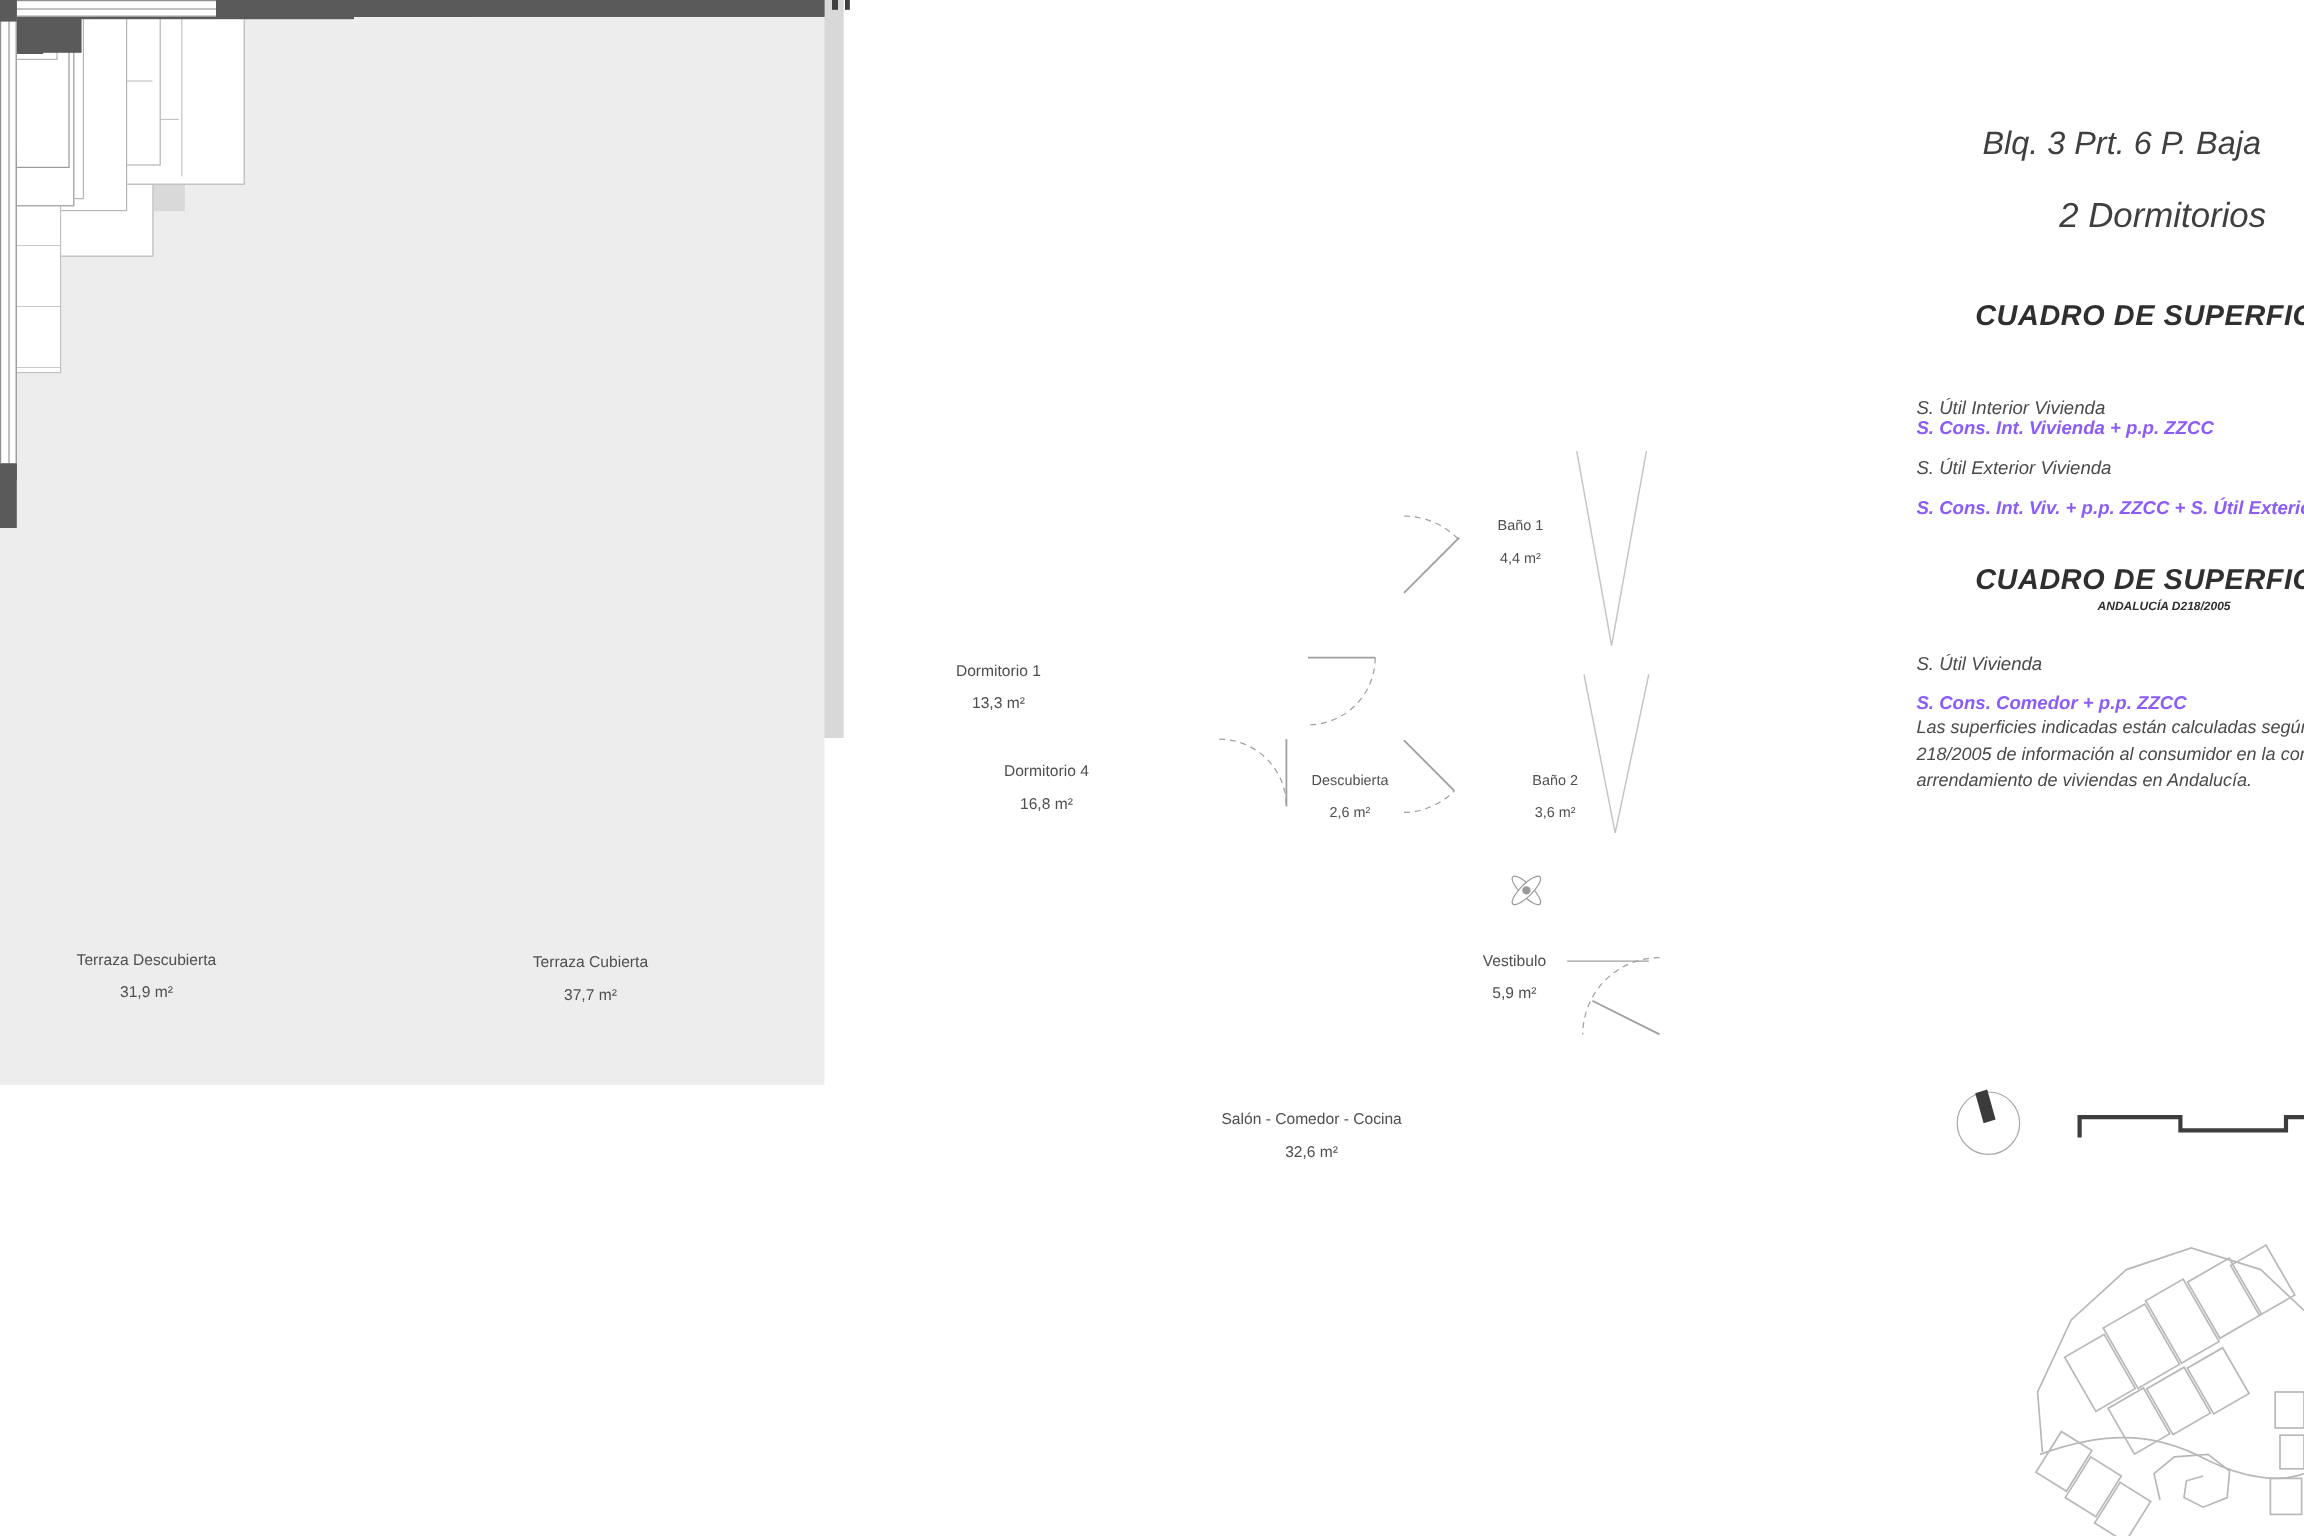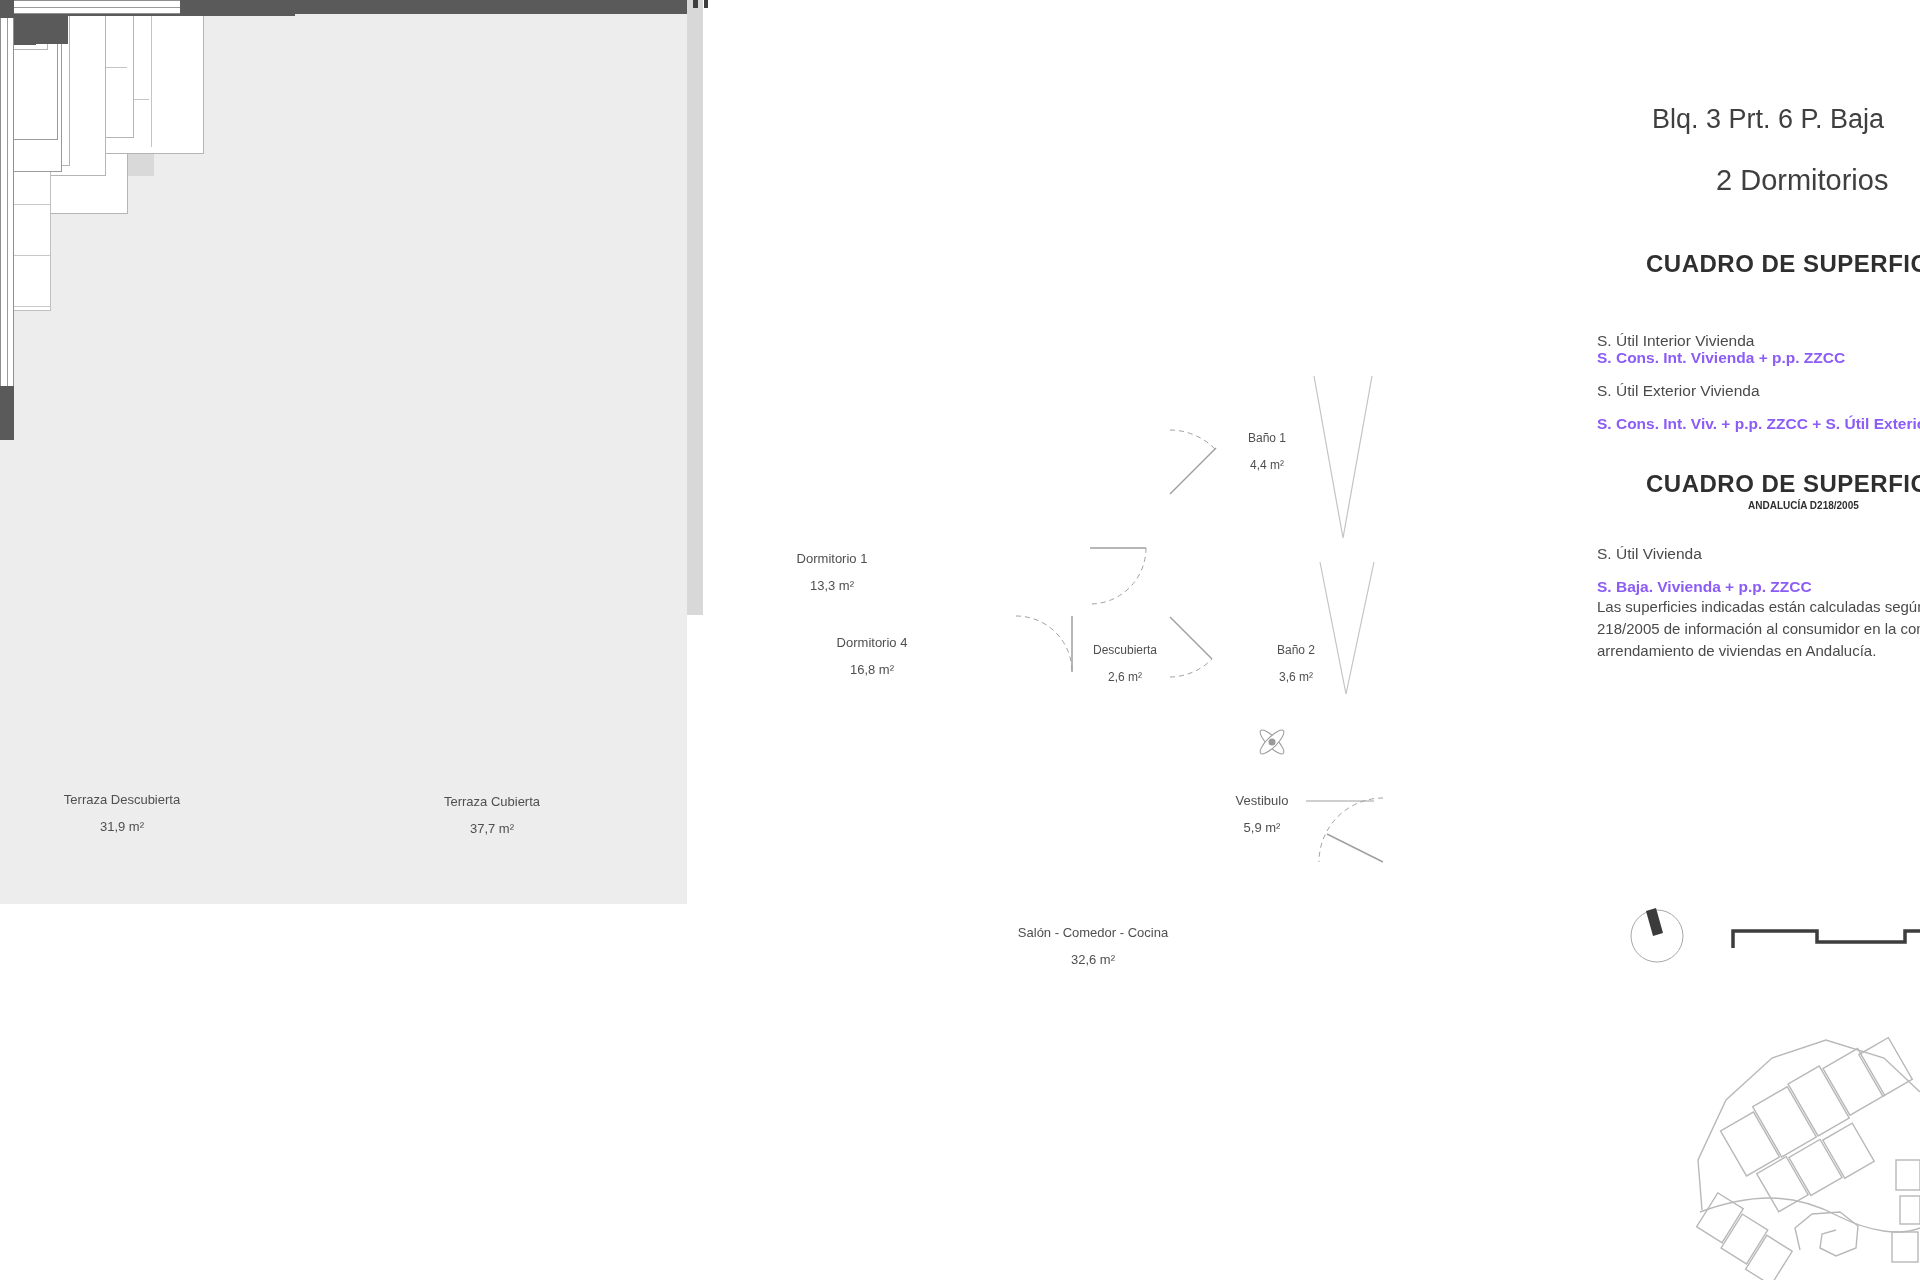--- a/index.html
+++ b/index.html
@@ -10,21 +10,21 @@
   .furn{position:absolute;background:#fff;border:1px solid #b5b5b5;box-sizing:border-box;}
   .thin{position:absolute;background:#9a9a9a;}
   .rlabel{position:absolute;transform:translate(-50%,-50%);text-align:center;
           font-size:13px;color:#4f4f4f;line-height:27px;white-space:nowrap;}
   .win-h{position:absolute;background:#fff;box-sizing:border-box;
          border-top:1px solid #8f8f8f;border-bottom:1px solid #8f8f8f;}
   .win-v{position:absolute;background:#fff;box-sizing:border-box;
          border-left:1px solid #8f8f8f;border-right:1px solid #8f8f8f;}
   .glassline-h{position:absolute;left:0;right:0;top:6px;height:1px;background:#9a9a9a;}
   .glassline-v{position:absolute;top:0;bottom:0;left:6px;width:1px;background:#9a9a9a;}
-  .rtext{position:absolute;white-space:nowrap;color:#474747;}
+  .rtext{position:absolute;white-space:nowrap;color:#474747;font-style:italic;}
   .h1{font-size:27px;color:#3f3f3f;}
   .h2{font-size:29px;color:#3f3f3f;}
   .thead{font-size:24px;font-weight:bold;color:#2f2f2f;letter-spacing:.5px;}
   .tsub{font-size:10px;font-weight:bold;color:#2f2f2f;}
   .trow{font-size:15.5px;color:#4a4a4a;}
   .trow.b{font-weight:bold;color:#8b5cf6;}
   .note{font-size:15px;color:#4a4a4a;}
   svg{position:absolute;top:0;left:0;}
 </style>
 </head>
@@ -273,18 +273,18 @@
 
   <div class="rtext thead" style="left:1646px;top:250px;">CUADRO DE SUPERFICIES</div>
   <div class="rtext trow" style="left:1597px;top:316px;margin-top:16px;">S. Útil Interior Vivienda</div>
   <div class="rtext trow b" style="left:1597px;top:349px;">S. Cons. Int. Vivienda + p.p. ZZCC</div>
   <div class="rtext trow" style="left:1597px;top:382px;">S. Útil Exterior Vivienda</div>
   <div class="rtext trow b" style="left:1597px;top:415px;">S. Cons. Int. Viv. + p.p. ZZCC + S. Útil Exterior</div>
 
   <div class="rtext thead" style="left:1646px;top:470px;">CUADRO DE SUPERFICIES</div>
   <div class="rtext tsub" style="left:1748px;top:500px;">ANDALUCÍA D218/2005</div>
   <div class="rtext trow" style="left:1597px;top:545px;">S. Útil Vivienda</div>
-  <div class="rtext trow b" style="left:1597px;top:578px;">S. Baja. Vivienda + p.p. ZZCC</div>
+  <div class="rtext trow b" style="left:1597px;top:578px;">S. Cons. Comedor + p.p. ZZCC</div>
   <div class="rtext note" style="left:1597px;top:598px;">Las superficies indicadas están calculadas según el Decreto</div>
   <div class="rtext note" style="left:1597px;top:620px;">218/2005 de información al consumidor en la compraventa y</div>
   <div class="rtext note" style="left:1597px;top:642px;">arrendamiento de viviendas en Andalucía.</div>
 
 </div>
 
 </body></html>

